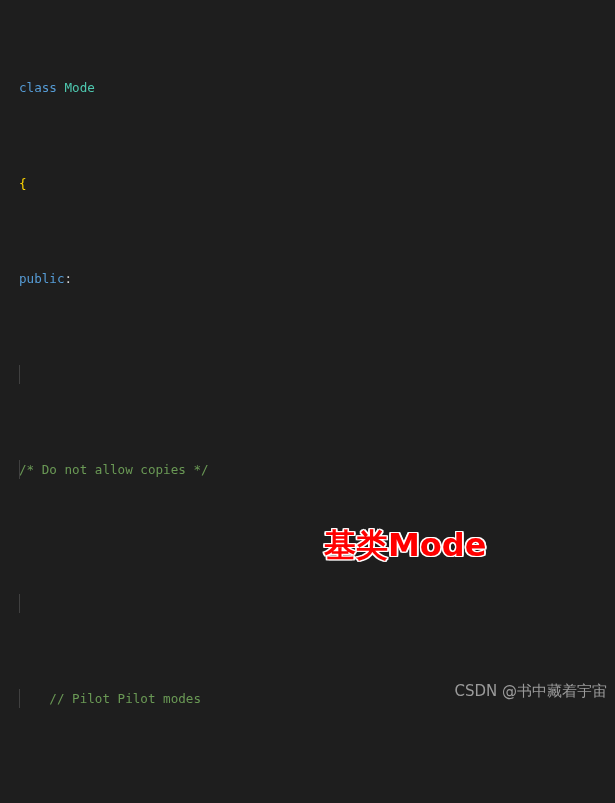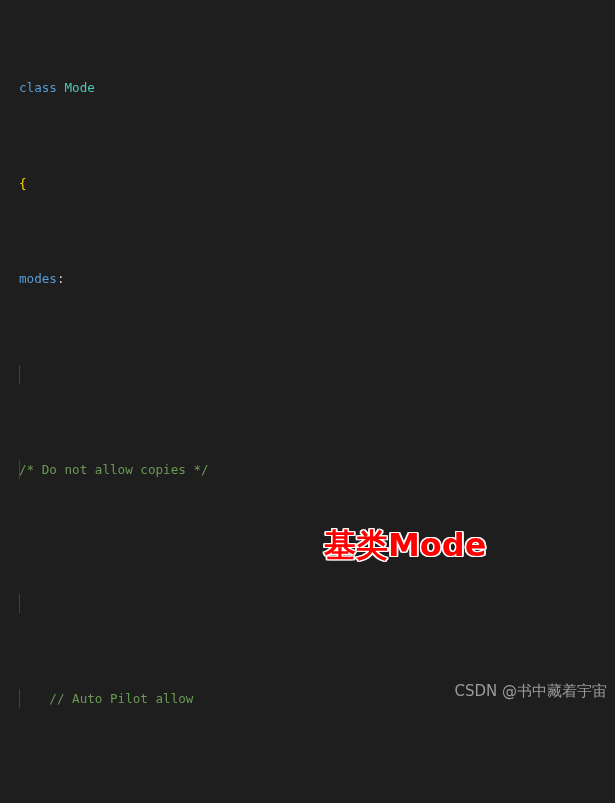--- a/index.html
+++ b/index.html
@@ -98,35 +98,35 @@
 
   <div id="code">
 
     
     <div class="line"><span class="kw">class</span><span class="punct"> </span><span class="type">Mode</span></div>
 
     
     <div class="line"><span class="brkY">{</span></div>
 
     
-    <div class="line"><span class="kw">modes</span><span class="punct">:</span></div>
+    <div class="line"><span class="kw">public</span><span class="punct">:</span></div>
 
     
     <div class="line"><span class="guide g1"></span></div>
 
     
     <div class="line"><span class="guide g1"></span><span class="cmt">/* Do not allow copies */</span></div>
 
     
 
     
     <div class="line"><span class="guide g1"></span></div>
 
     
-    <div class="line"><span class="guide g1"></span>    <span class="cmt">// Auto Pilot allow</span></div>
+    <div class="line"><span class="guide g1"></span>    <span class="cmt">// Pilot Pilot modes</span></div>
 
     
     
 
     
     
 
     
     
 

